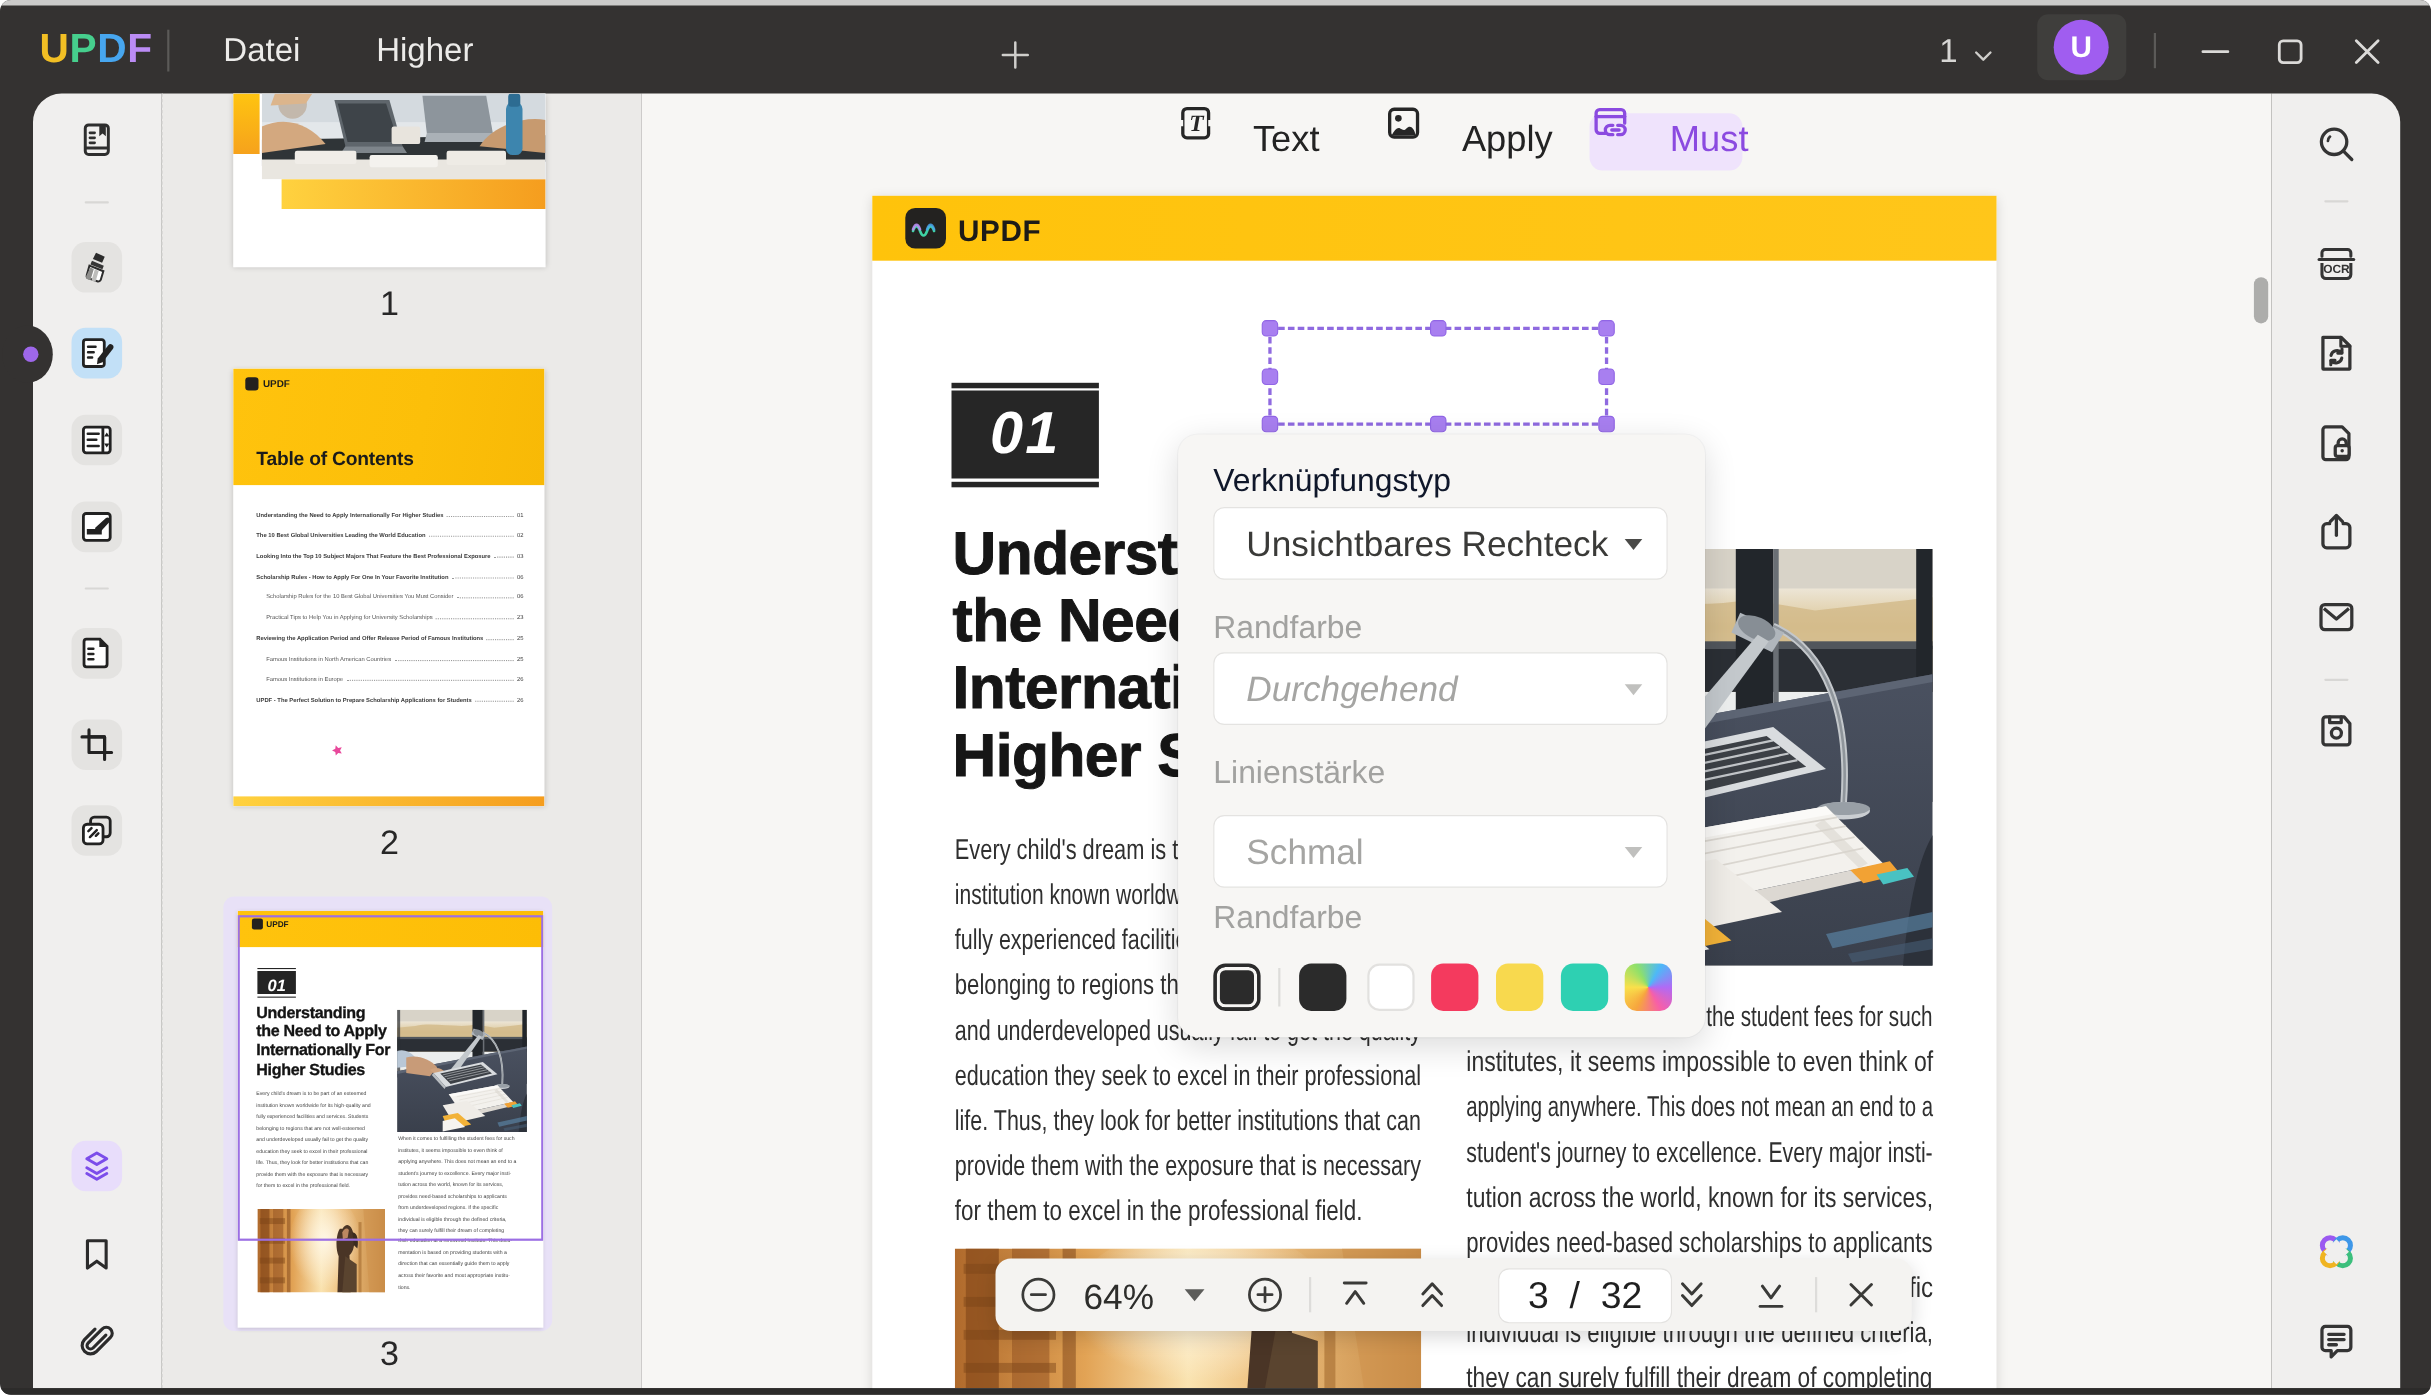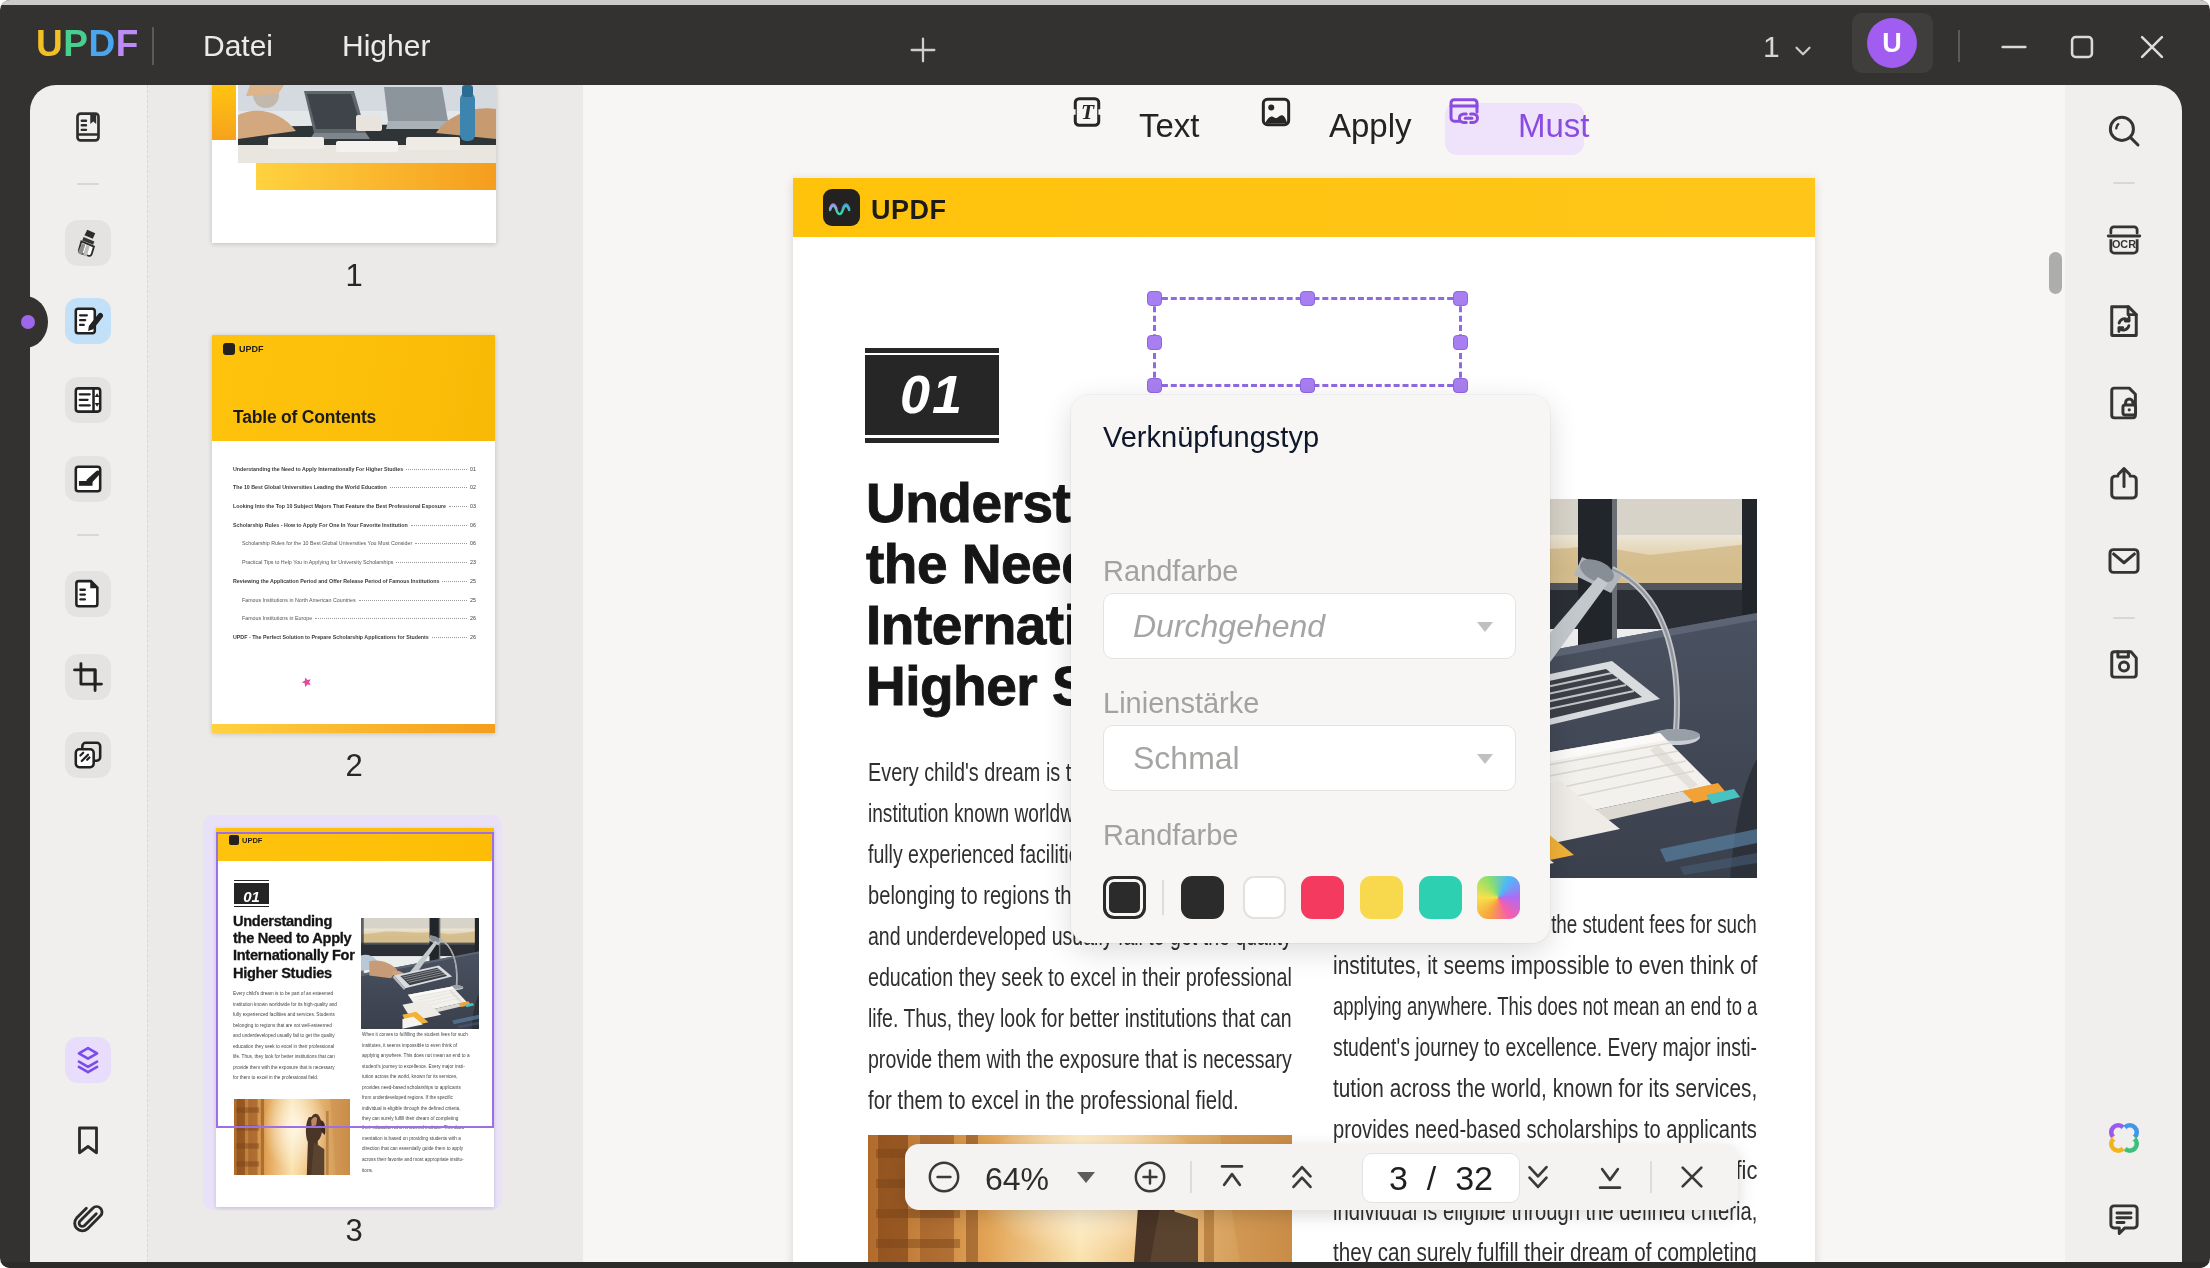--- a/index.html
+++ b/index.html
@@ -622,27 +622,31 @@
         <div class="handle" style="left:-9px; top:35px;"></div>
         <div class="handle" style="right:-9px; top:35px;"></div>
         <div class="handle" style="left:-9px; bottom:-9px;"></div>
         <div class="handle" style="left:144px; bottom:-9px;"></div>
         <div class="handle" style="right:-9px; bottom:-9px;"></div>
       </div>
     </div>
 
     <div class="dialog">
       <div class="dlg-label dark" style="top:26px;">Verknüpfungstyp</div>
+      <div class="dlg-select on" style="top:66px;">
+        <div class="val">Unsichtbares Rechteck</div>
+        <div class="caret"></div>
+      </div>
       <div class="dlg-label" style="top:160px;">Randfarbe</div>
       <div class="dlg-select" style="top:198px;font-style:italic;">
         <div class="val">Durchgehend</div>
         <div class="caret"></div>
       </div>
       <div class="dlg-label" style="top:292px;">Linienstärke</div>
-      <div class="dlg-select" style="top:330px;">
+      <div class="dlg-select" style="top:346px;">
         <div class="val">Schmal</div>
         <div class="caret"></div>
       </div>
       <div class="dlg-label" style="top:424px;">Randfarbe</div>
       <div class="swatch-row">
           <div class="swatch" style="left: 0px; background: rgb(43, 43, 43); border: 3.5px solid rgb(43, 43, 43); box-shadow: rgb(247, 246, 244) 0px 0px 0px 3px inset;"></div>
           <div class="swatch" style="left: 78px; background: rgb(43, 43, 43);"></div>
           <div class="swatch" style="left: 140px; background: rgb(255, 255, 255); border: 2px solid rgb(226, 225, 223);"></div>
           <div class="swatch" style="left: 198px; background: rgb(244, 58, 94);"></div>
           <div class="swatch" style="left: 257px; background: rgb(248, 217, 78);"></div>

